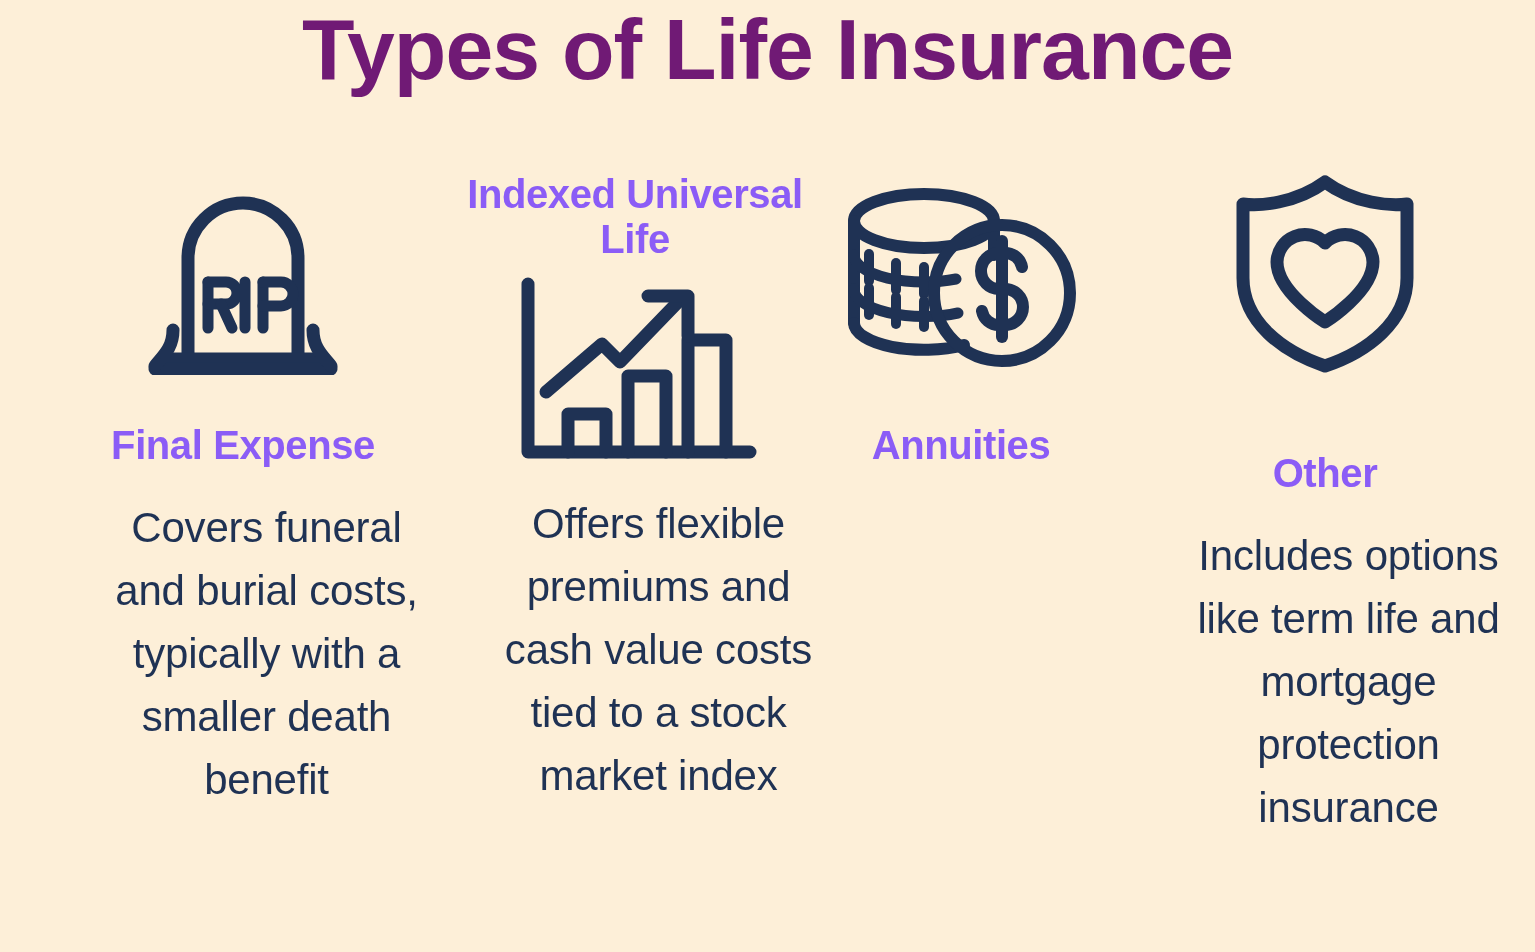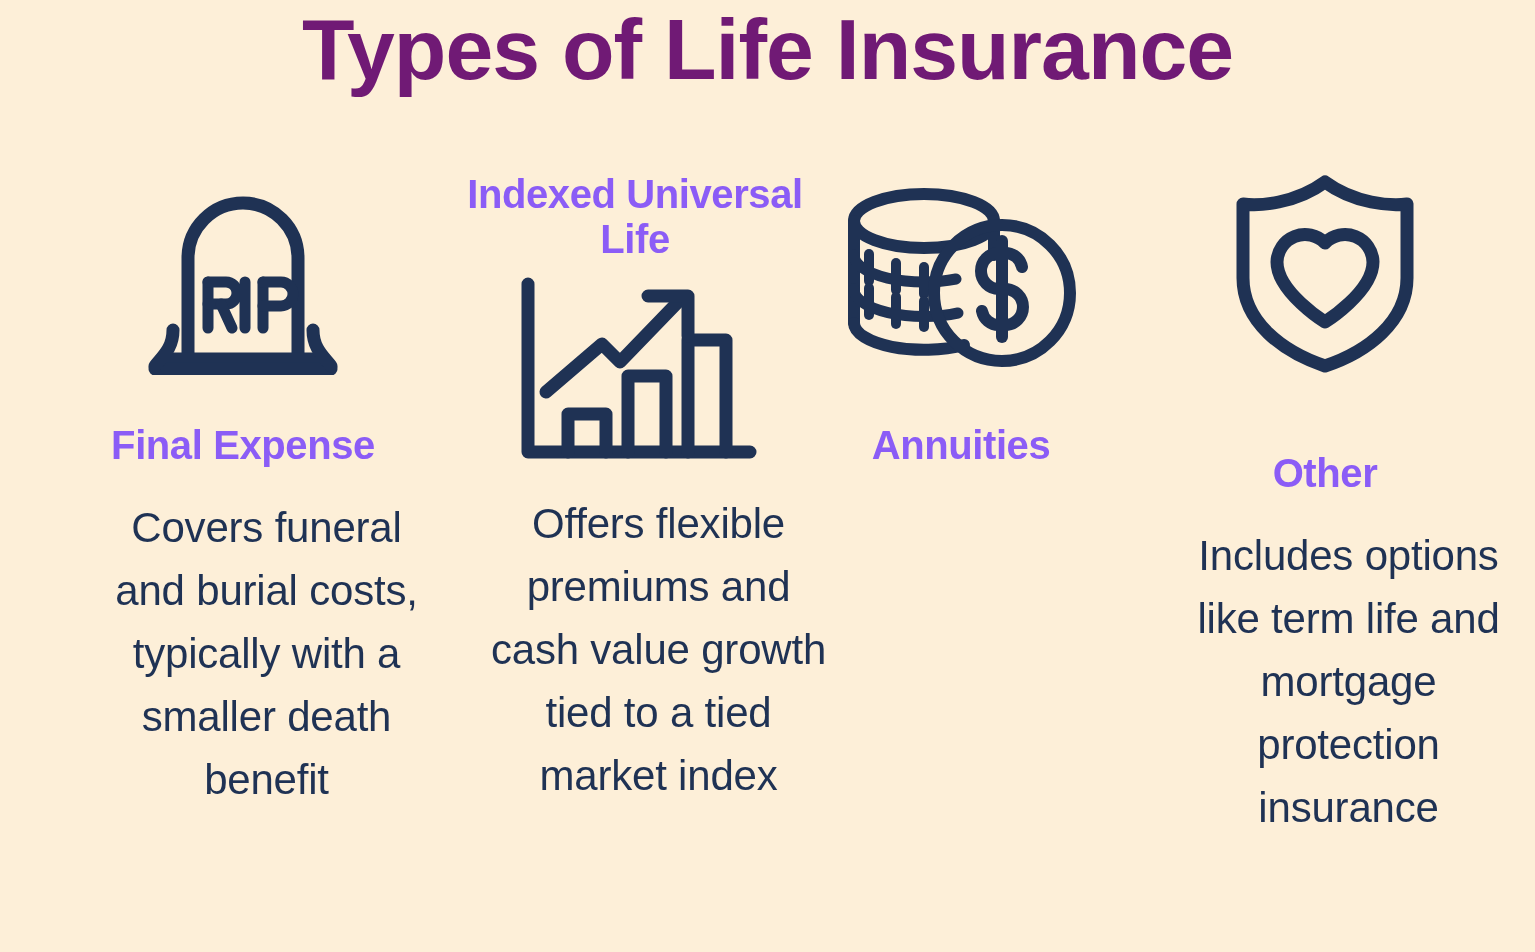--- a/index.html
+++ b/index.html
@@ -137,21 +137,21 @@
 
         <path d="M58 178 L58 140 L96 140 L96 178"></path>
         <path d="M118 178 L118 102 L156 102 L156 178"></path>
         <path d="M178 178 L178 66 L216 66 L216 178"></path>
 
         <path d="M36 118 L92 70 L110 88 L168 28"></path>
 
         <path d="M138 22 L178 22 L178 62"></path>
       </svg>
     </div>
-    <div class="card-desc">Offers flexible premiums and cash value growth tied to a tied market index</div>
+    <div class="card-desc">Offers flexible premiums and cash value costs tied to a stock market index</div>
   </div>
 
   <div class="col col-2">
     <div class="icon-wrap">
       <svg width="250" height="200" viewBox="0 0 250 200" fill="none" stroke="#1F3254" stroke-width="12" stroke-linecap="round" stroke-linejoin="round">
 
         <ellipse cx="88" cy="46" rx="70" ry="27"></ellipse>
         <path d="M18 46 L18 148"></path>
         <path d="M158 46 L158 80"></path>
         <path d="M18 148 A70 27 0 0 0 128 170"></path>

